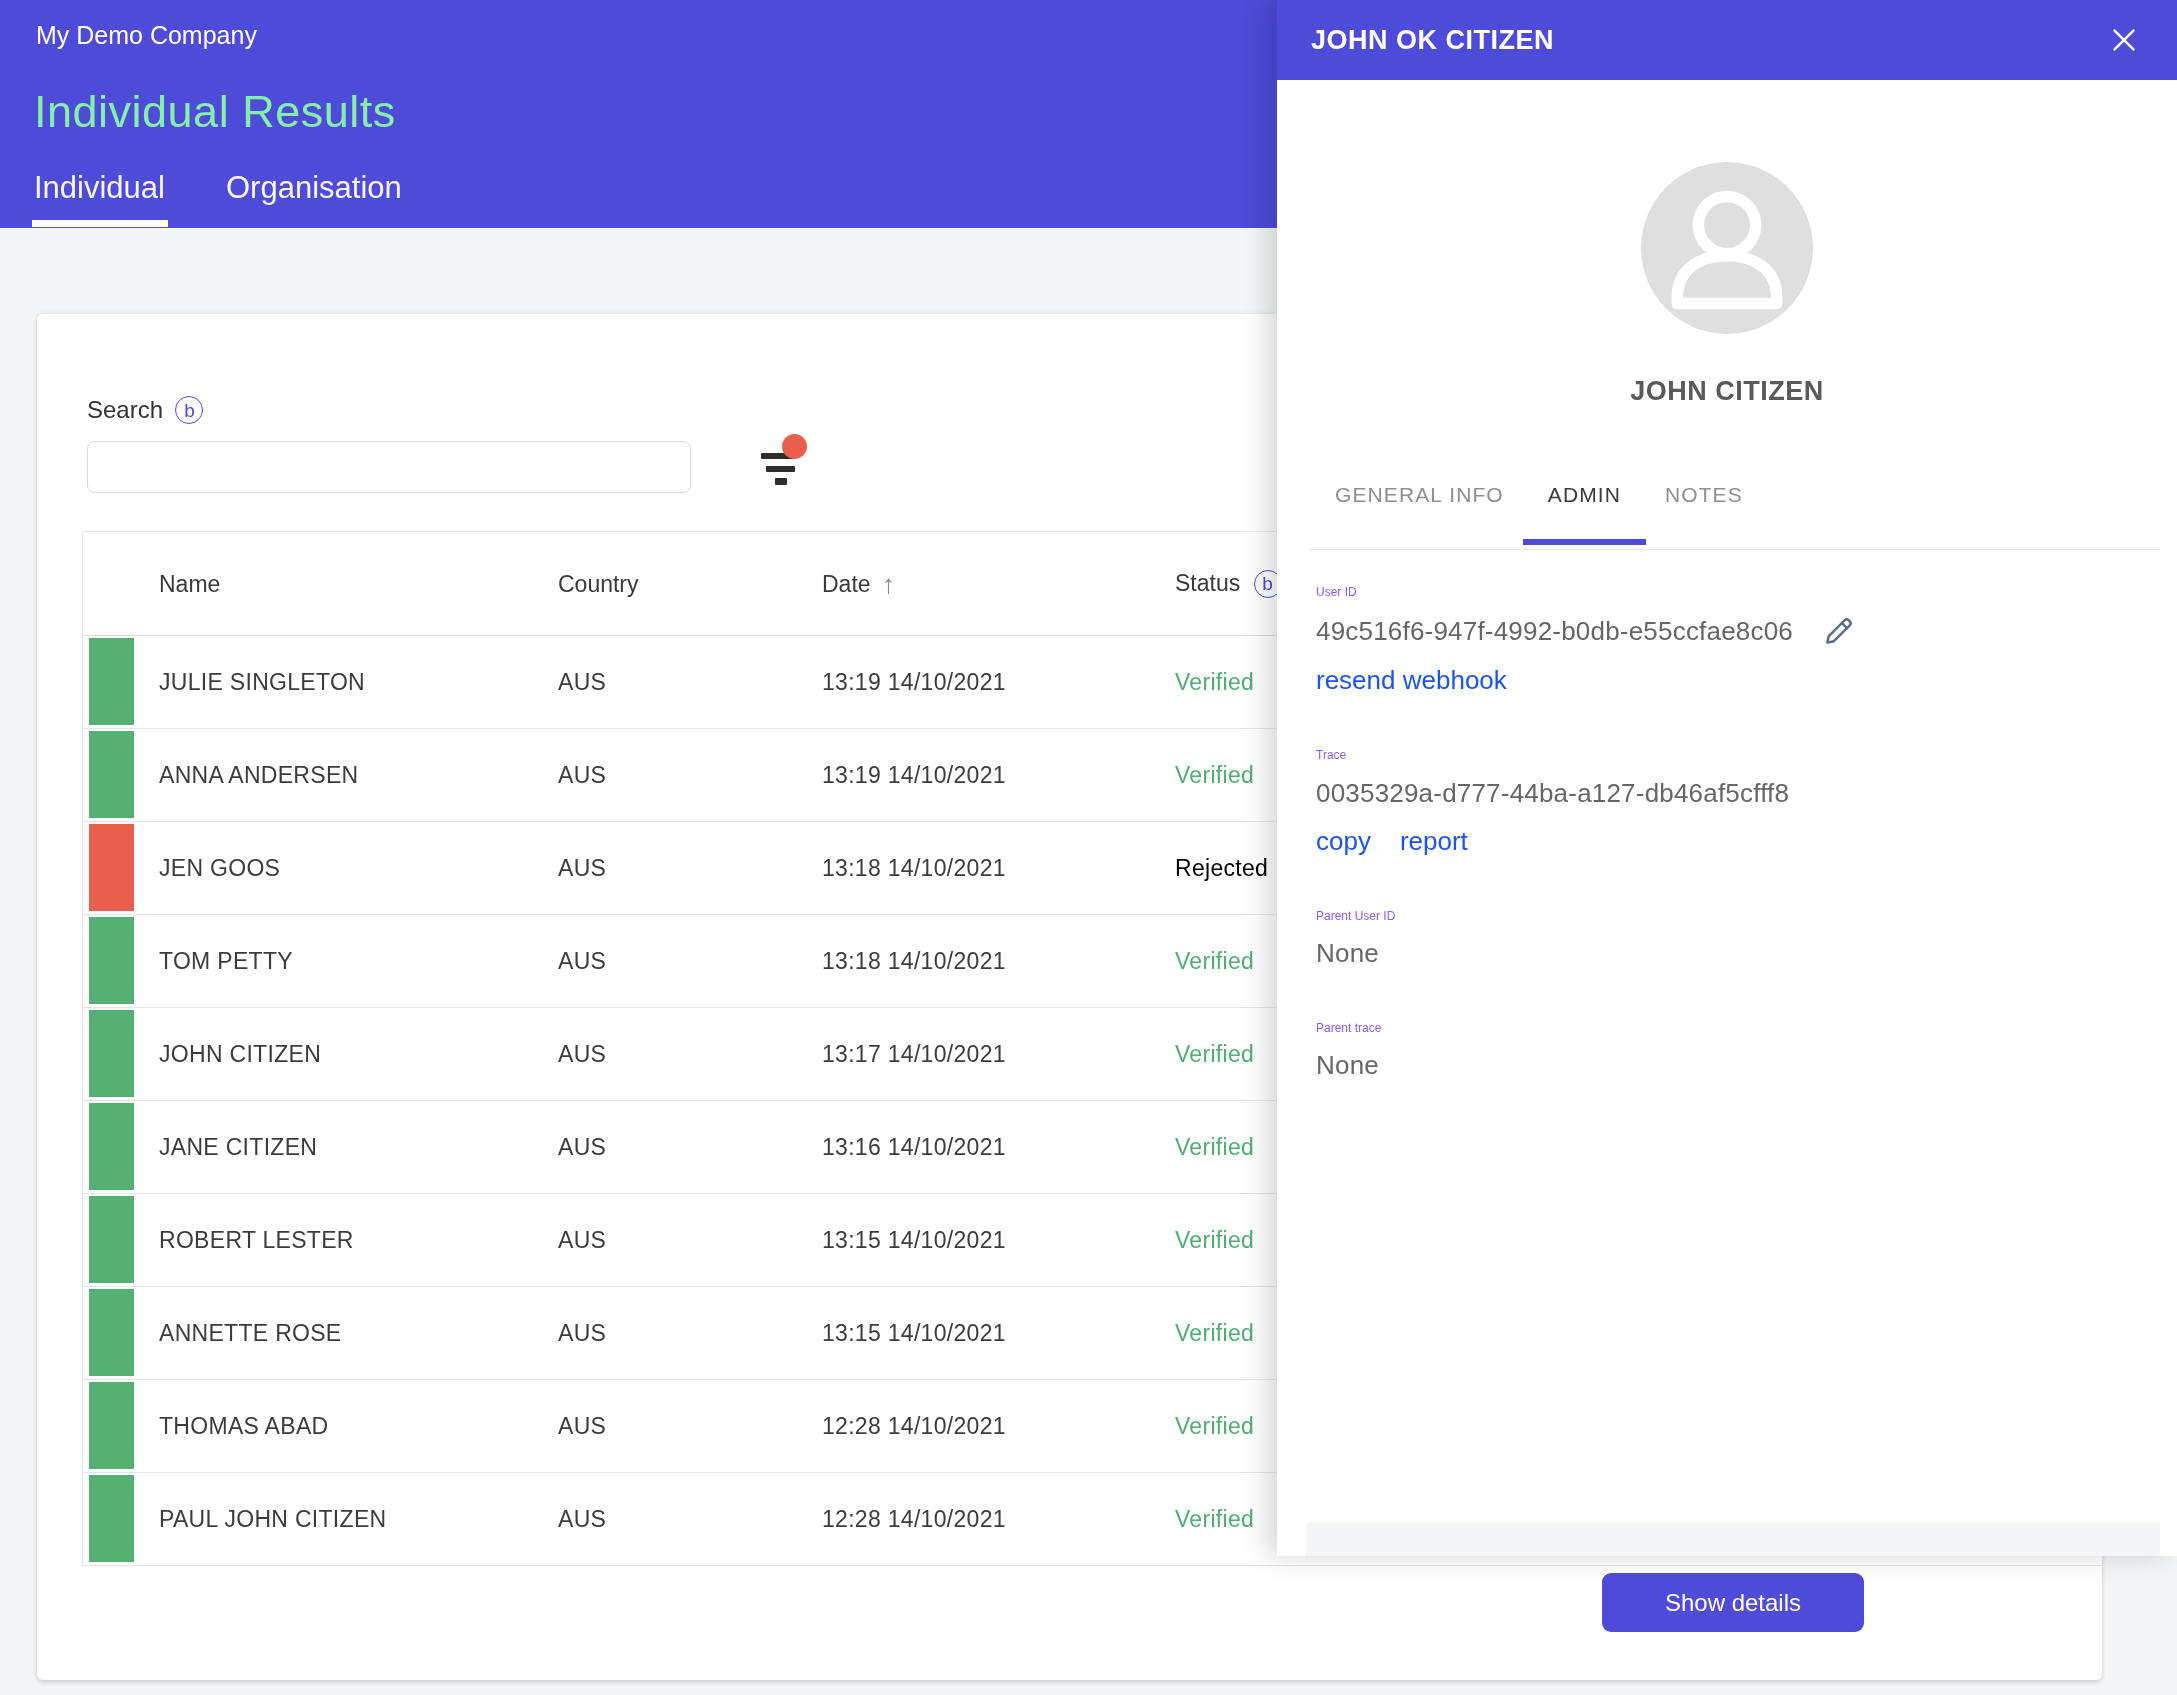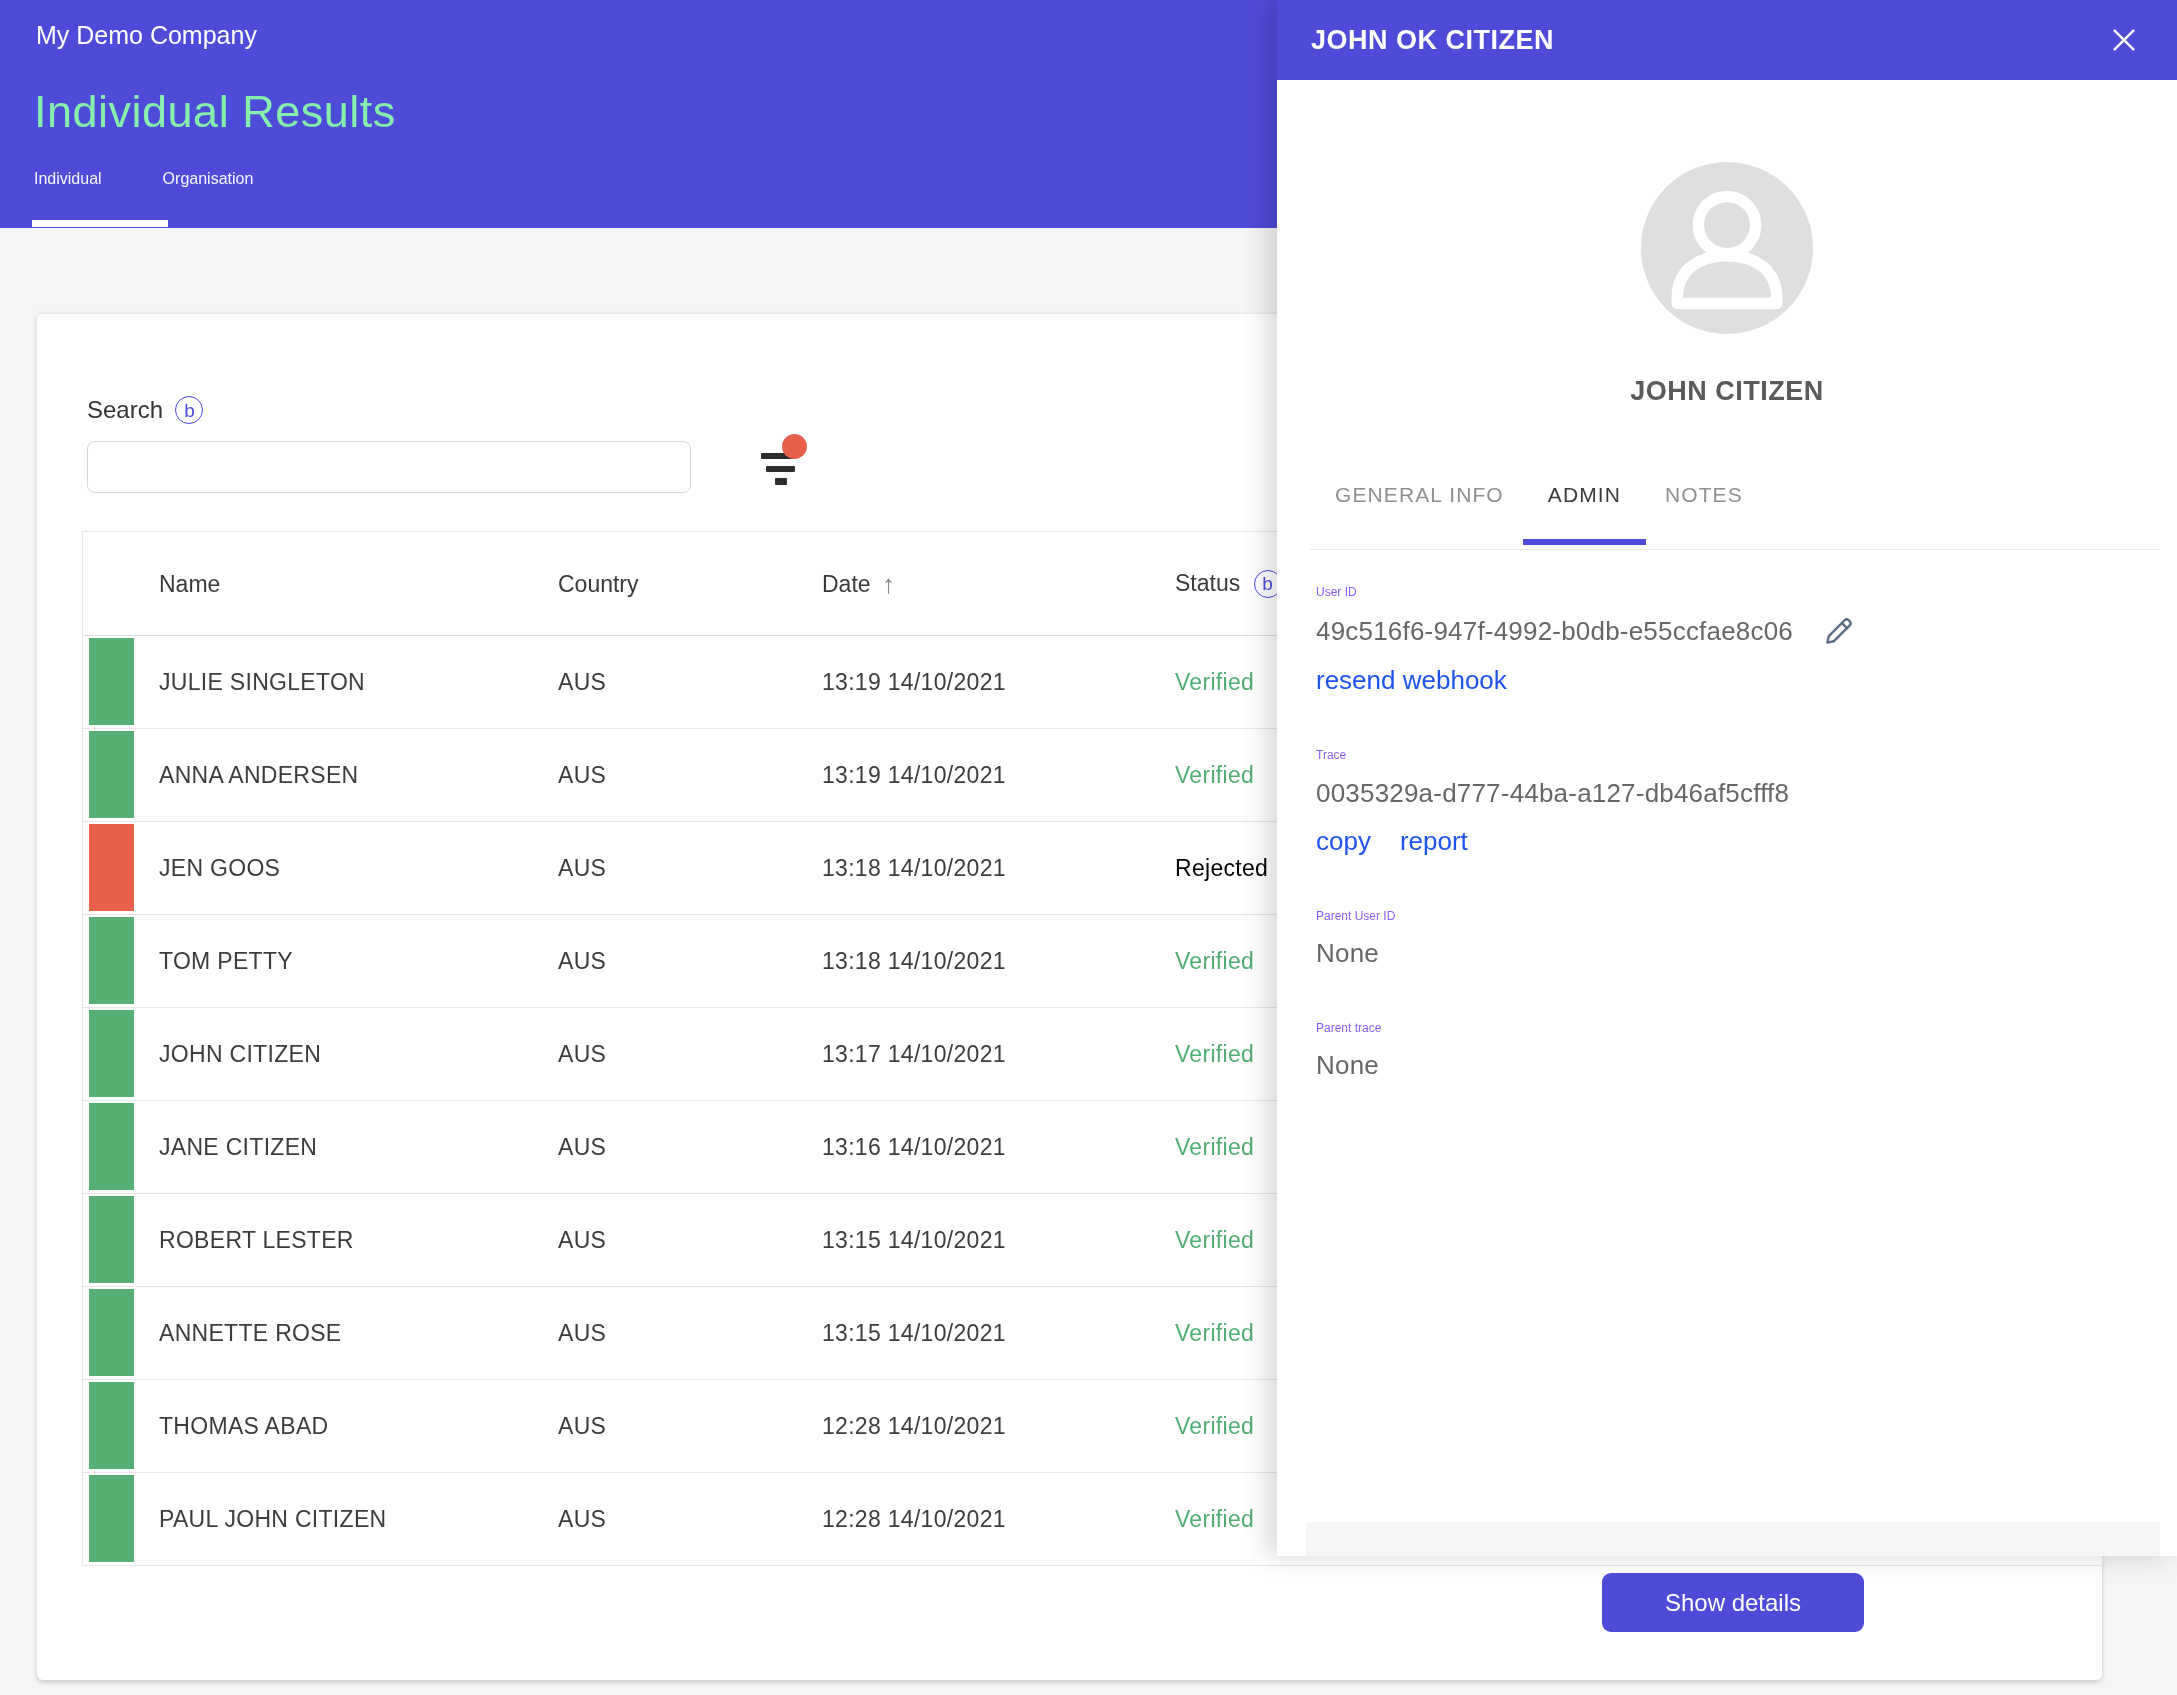--- a/index.html
+++ b/index.html
@@ -4,21 +4,21 @@
 <style>
   html,body{margin:0;padding:0;background:#e9eaec;}
   .page{position:relative;width:2178px;height:1696px;background:#f4f5f7;overflow:hidden;
         font-family:"Liberation Sans",sans-serif;-webkit-font-smoothing:antialiased;}
 
   
   .appbar{position:absolute;left:0;top:0;width:100%;height:228px;background:#4f4bd9;}
   .company{position:absolute;left:36px;top:21px;font-size:25px;color:#fff;}
   .page-title{position:absolute;left:34px;top:86px;margin:0;font-size:45px;font-weight:400;color:#86efac;letter-spacing:0.5px;}
   .appbar-tabs{position:absolute;left:34px;top:170px;display:flex;gap:61px;height:57px;}
-  .atab{position:relative;font-size:16px;color:rgba(255,255,255,.95);cursor:pointer;}
+  .atab{position:relative;font-size:31px;color:rgba(255,255,255,.95);cursor:pointer;}
   .atab.active::after{content:"";position:absolute;left:-1.9px;bottom:0;width:136px;height:6.7px;background:#fff;}
 
   
   .card{position:absolute;left:37px;top:314px;width:2065px;height:1366px;background:#fff;
         border-radius:5.7px;box-shadow:0 1.9px 5.7px rgba(0,0,0,.18);}
   .search-head{position:absolute;left:50px;top:82px;display:flex;align-items:center;gap:12.4px;font-size:24px;color:#333;}
   .bicon{display:inline-flex;align-items:center;justify-content:center;width:28px;height:28px;box-sizing:border-box;
          border:1.9px solid #4d4ae0;border-radius:50%;color:#4d4ae0;font-size:19px;line-height:1;cursor:pointer;flex:none;}
   .search-input{position:absolute;left:50px;top:127px;width:604px;height:52px;box-sizing:border-box;background:#fff;
          border:1px solid #d8d8d8;border-radius:7.6px;font-size:25px;padding:0 17px;outline:none;color:#333;font-family:inherit;}

